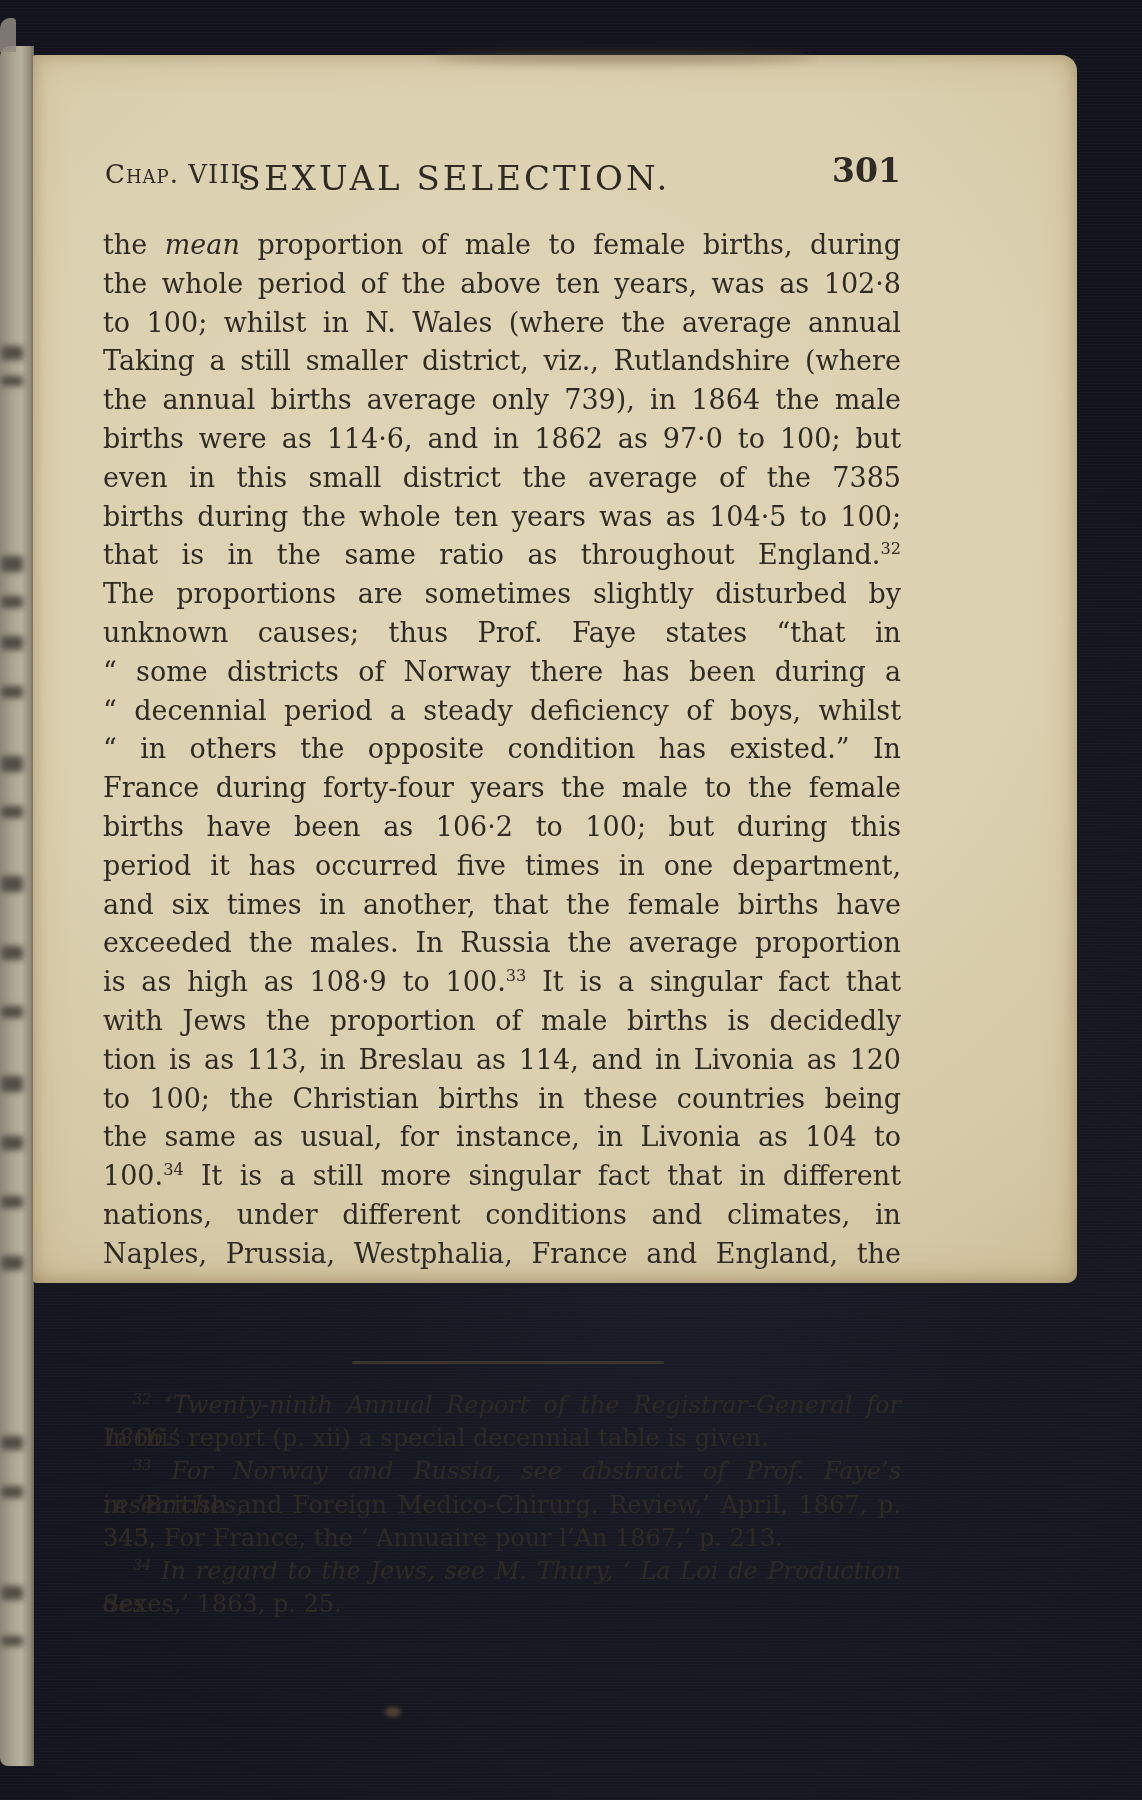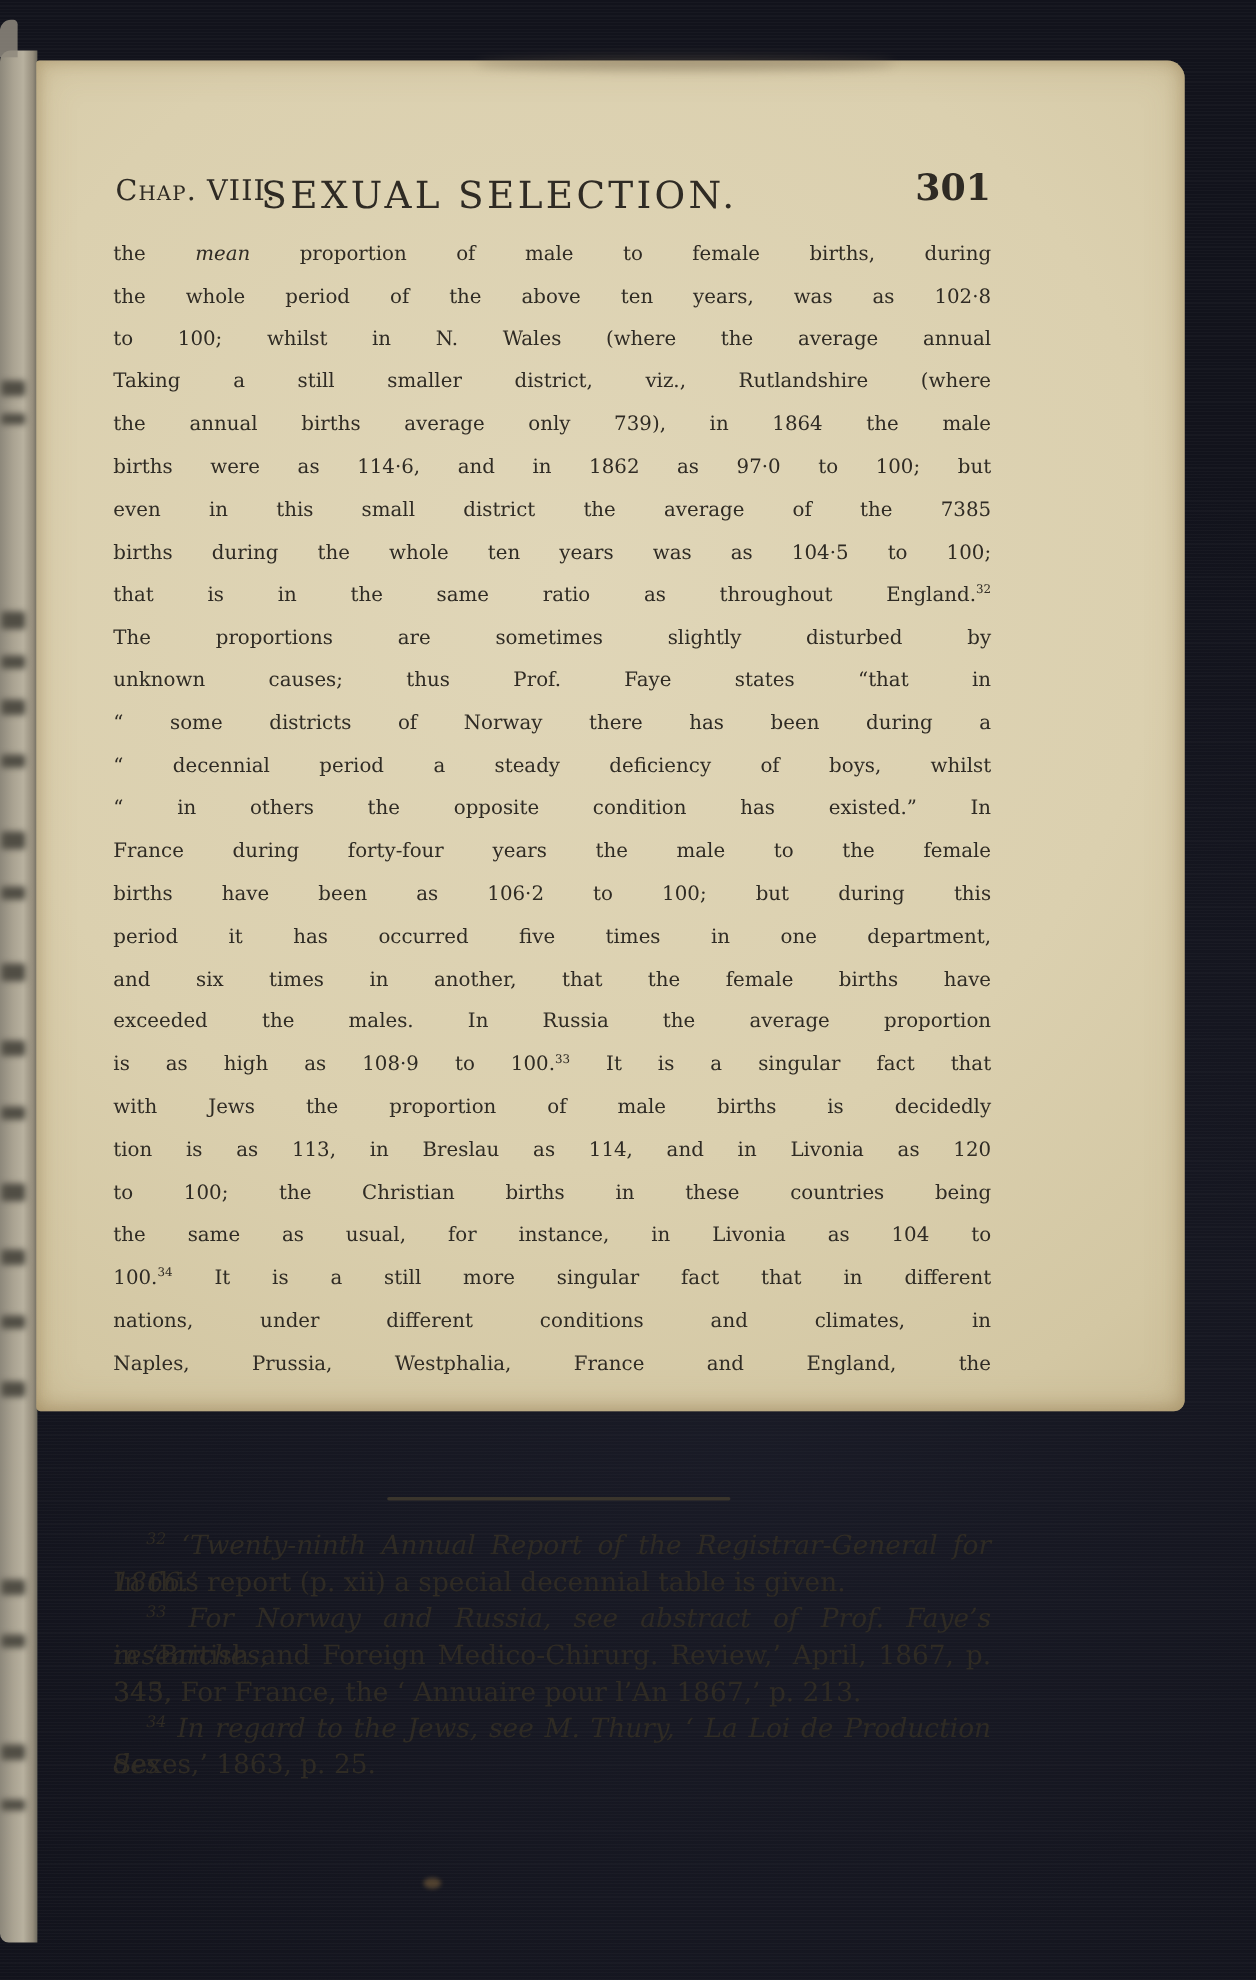--- a/index.html
+++ b/index.html
@@ -50,21 +50,21 @@
   .chapter{
     position:absolute;left:2px;top:4px;font-size:26px;letter-spacing:1px;
     font-variant-caps:small-caps;
   }
   .title{
     position:absolute;left:0;right:0;top:3px;text-align:center;
     font-size:34px;letter-spacing:3px;transform:translateX(-48px);
   }
   .pagenum{position:absolute;right:0;top:-4px;font-size:33px;font-weight:bold;}
   
-  .body-text{position:absolute;top:157px;left:70px;width:798px;font-size:18px;}
+  .body-text{position:absolute;top:171px;left:70px;width:798px;font-size:27px;}
   .body-text .tline{line-height:38.8px;height:38.8px;}
   .tline.jus{text-align:justify;text-align-last:justify;text-justify:inter-word;}
   .tline sup{font-size:.6em;vertical-align:super;line-height:0;}
   
   .footnote-rule{
     position:absolute;top:1306px;left:319px;width:312px;height:3px;
     background:#3a352c;border-radius:2px;
   }
   .footnotes{position:absolute;top:1334px;left:70px;width:798px;font-size:24px;}
   .footnotes .tline{line-height:33.2px;height:33.2px;}

